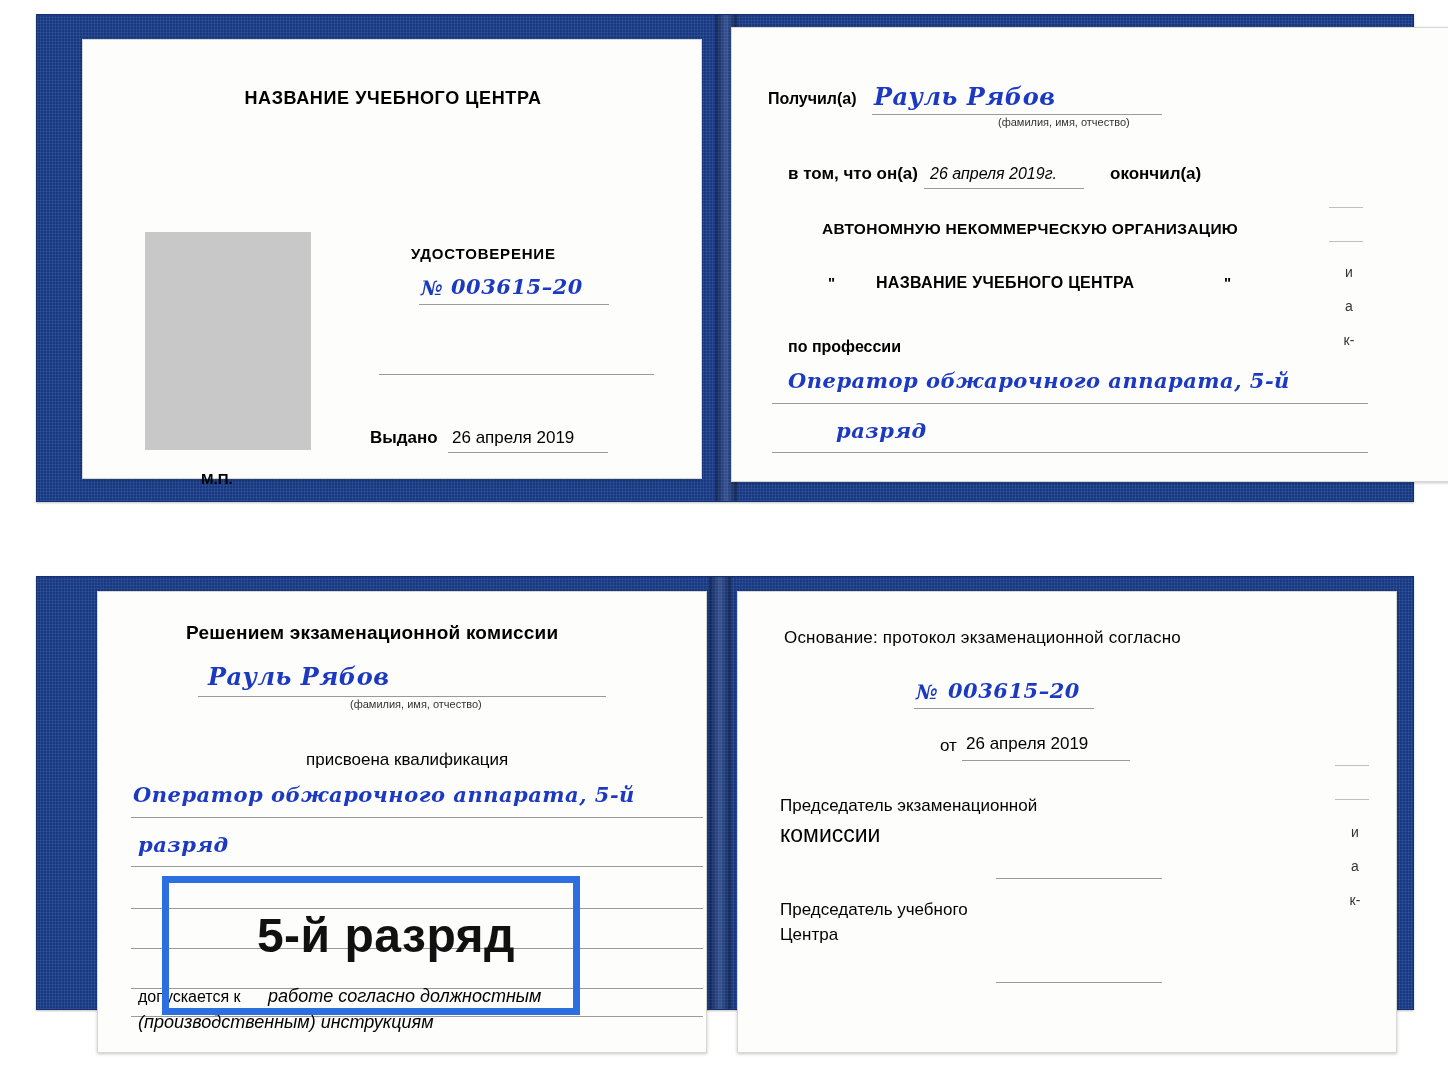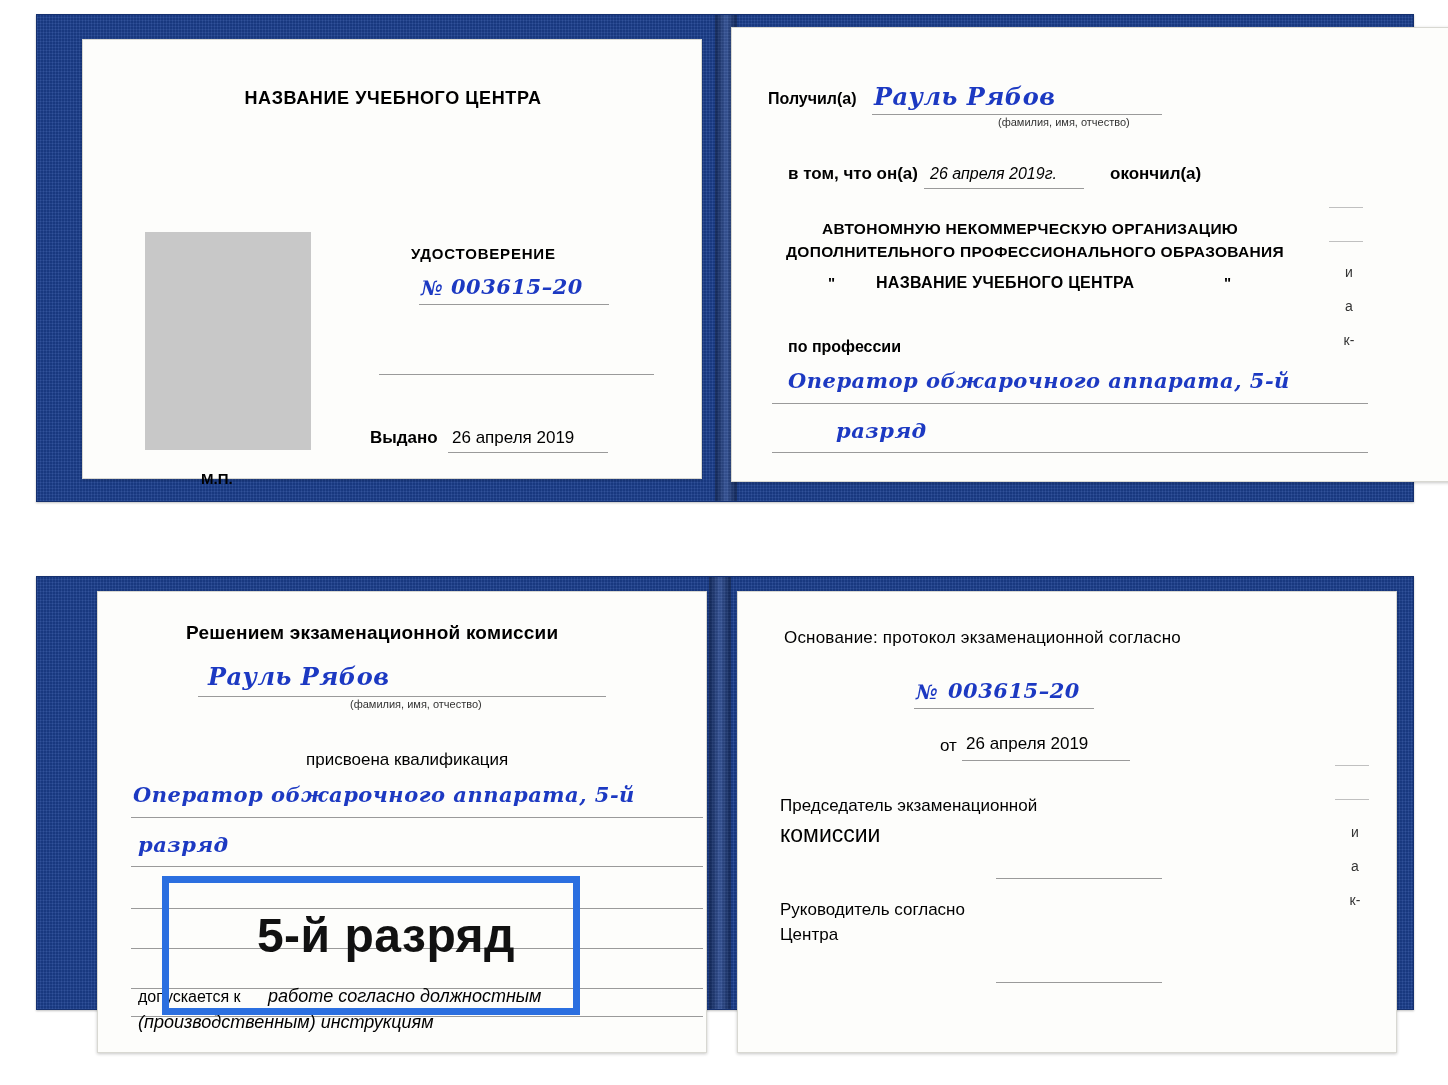--- a/index.html
+++ b/index.html
@@ -146,21 +146,20 @@
       <div class="txt hand" style="left:142px; top:54px; font-size:24px;">Рауль Рябов</div>
       <div class="ln" style="left:140px; top:86px; width:290px;"></div>
       <div class="txt tiny" style="left:266px; top:88px;">(фамилия, имя, отчество)</div>
 
       <div class="txt t-bold" style="left:56px; top:136px; font-size:17px;">в том, что он(а)</div>
       <div class="txt" style="left:198px; top:137px; font-size:16px; font-style:italic;">26 апреля 2019г.</div>
       <div class="ln" style="left:192px; top:160px; width:160px;"></div>
       <div class="txt t-bold" style="left:378px; top:136px; font-size:17px;">окончил(а)</div>
 
       <div class="txt t-bold" style="left:90px; top:192px; font-size:15.5px; letter-spacing:0.3px;">АВТОНОМНУЮ НЕКОММЕРЧЕСКУЮ ОРГАНИЗАЦИЮ</div>
-      <div class="txt t-bold" style="left:54px; top:215px; font-size:15.5px; letter-spacing:0.3px;">ДОПОЛНИТЕЛЬНОГО ПРОФЕССИОНАЛЬНОГО ОБРАЗОВАНИЯ</div>
       <div class="txt t-bold" style="left:96px; top:246px; font-size:15px;">"</div>
       <div class="txt t-bold" style="left:144px; top:246px; font-size:16px; letter-spacing:0.3px;">НАЗВАНИЕ УЧЕБНОГО ЦЕНТРА</div>
       <div class="txt t-bold" style="left:492px; top:246px; font-size:15px;">"</div>
 
       <div class="txt t-bold" style="left:56px; top:310px; font-size:16px;">по профессии</div>
 
       <div class="txt hand" style="left:56px; top:340px; font-size:21px;">Оператор обжарочного аппарата, 5-й</div>
       <div class="ln" style="left:40px; top:375px; width:596px;"></div>
       <div class="txt hand" style="left:104px; top:390px; font-size:21px;">разряд</div>
       <div class="ln" style="left:40px; top:424px; width:596px;"></div>
@@ -208,21 +207,21 @@
       <div class="ln" style="left:176px; top:116px; width:180px;"></div>
 
       <div class="txt" style="left:202px; top:144px; font-size:17px;">от</div>
       <div class="txt" style="left:228px; top:142px; font-size:17px;">26 апреля 2019</div>
       <div class="ln" style="left:224px; top:168px; width:168px;"></div>
 
       <div class="txt" style="left:42px; top:204px; font-size:17px;">Председатель экзаменационной</div>
       <div class="txt" style="left:42px; top:229px; font-size:23px;">комиссии</div>
       <div class="ln" style="left:258px; top:286px; width:166px;"></div>
 
-      <div class="txt" style="left:42px; top:308px; font-size:17px;">Руководитель согласно</div>
+      <div class="txt" style="left:42px; top:308px; font-size:17px;">Председатель учебного</div>
       <div class="txt" style="left:42px; top:333px; font-size:17px;">Центра</div>
       <div class="ln" style="left:258px; top:390px; width:166px;"></div>
     </div>
 
     <div class="edge-col" style="left:1308px; top:238px; width:20px;">и</div>
     <div class="edge-col" style="left:1308px; top:272px; width:20px;">а</div>
     <div class="edge-col" style="left:1306px; top:306px; width:24px;">к-</div>
     <div class="ln lnlight" style="left:1298px; top:188px; width:34px;"></div>
     <div class="ln lnlight" style="left:1298px; top:222px; width:34px;"></div>
   </div>

